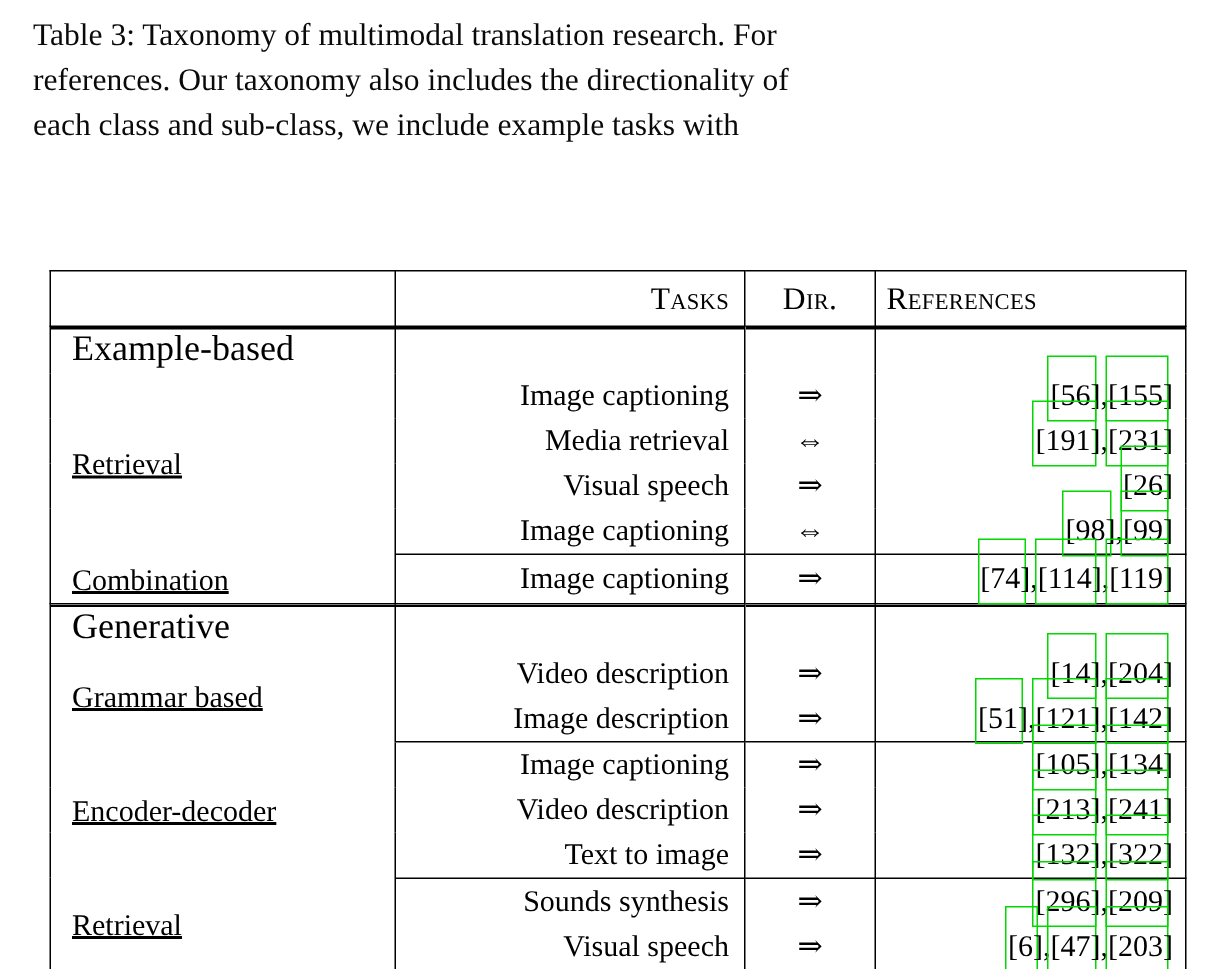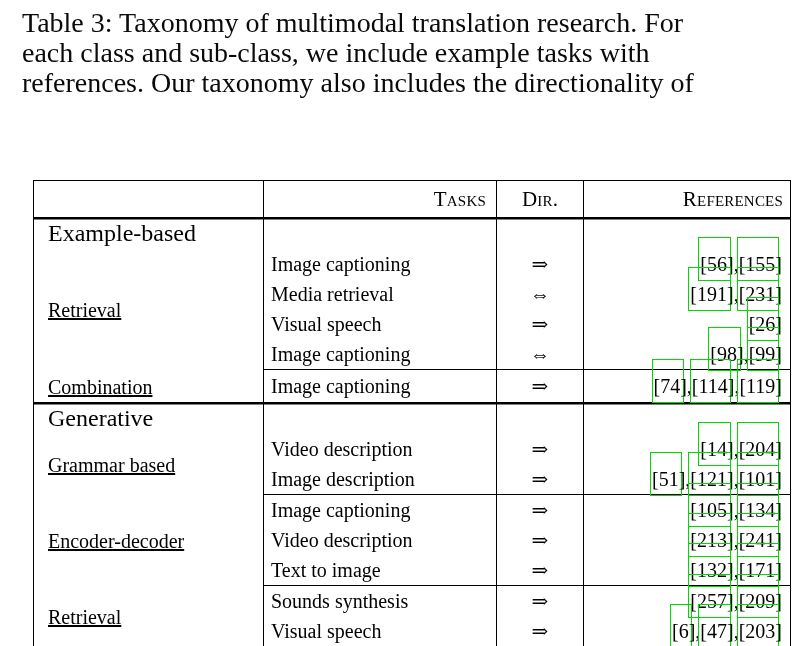--- a/index.html
+++ b/index.html
@@ -15,21 +15,21 @@
     overflow: hidden;
     position: relative;
   }
 
   
   #caption {
     position: absolute;
     left: 22px;
     top: 8px;
     width: 757px;
-    font-size: 28px;
+    font-size: 21px;
     line-height: 30px;
     text-align: justify;
     text-justify: inter-word;
     color: #0a0a0a;
   }
   #caption .lastline { text-align: left; }
 
   
   #tbl-wrap {
     position: absolute;
@@ -83,21 +83,21 @@
     padding-left: 14px !important;
     height: 31px;
     line-height: 31px;
   }
   .class-name {
     padding-left: 14px !important;
     vertical-align: top;
     padding-top: 2px !important;
     text-decoration: underline;
   }
-  .task { text-align: left; padding-right: 10px !important; }
+  .task { text-align: right; padding-right: 10px !important; }
   .dir  { text-align: center; font-size: 20px; }
   .refs { text-align: right; padding-right: 8px !important; white-space: nowrap; font-family: Liberation Serif, serif; }
 
   tr.datarow td { height: 30px; line-height: 30px; }
 
   
   .cite {
     position: relative;
     display: inline-block;
     white-space: nowrap;
@@ -114,38 +114,38 @@
     box-sizing: border-box;
   }
   .cite .num { position: relative; }
   .sep { display: inline-block; }
 </style>
 </head>
 <body>
 
 <div id="caption">
   <div>Table 3: Taxonomy of multimodal translation research. For</div>
+  <div>references. Our taxonomy also includes the directionality of</div>
   <div>each class and sub-class, we include example tasks with</div>
-  <div>references. Our taxonomy also includes the directionality of</div>
 </div>
 
 <div id="tbl-wrap">
   <table class="tax" id="tax-table">
     <colgroup>
       <col class="c-class">
         <col class="c-task">
         <col class="c-dir">
         <col class="c-ref">
     </colgroup>
     <thead>
       <tr class="hdr">
         <th></th>
         <th class="sc" style="text-align:right;padding-right:10px">Tasks</th>
         <th class="sc" style="text-align:center">Dir.</th>
-        <th class="sc" style="text-align:right">References</th>
+        <th class="sc" style="text-align:left">References</th>
       </tr>
     </thead>
     <tbody id="tax-body">
         <tr class="dbl-top">
           <td class="class-head">Example-based</td>
           <td></td>
           <td></td>
           <td></td>
         </tr>
         <tr class="datarow">
@@ -183,43 +183,43 @@
         </tr>
         <tr class="datarow">
           <td class="class-name" rowspan="2">Grammar based</td>
           <td class="task">Video description</td>
           <td class="dir">⇒</td>
           <td class="refs"><span class="cite"><span class="num">[14]</span></span><span class="sep">, </span><span class="cite"><span class="num">[204]</span></span></td>
         </tr>
         <tr class="datarow rule-under">
           <td class="task">Image description</td>
           <td class="dir">⇒</td>
-          <td class="refs"><span class="cite"><span class="num">[51]</span></span><span class="sep">, </span><span class="cite"><span class="num">[121]</span></span><span class="sep">, </span><span class="cite"><span class="num">[101]</span></span></td>
+          <td class="refs"><span class="cite"><span class="num">[51]</span></span><span class="sep">, </span><span class="cite"><span class="num">[121]</span></span><span class="sep">, </span><span class="cite"><span class="num">[142]</span></span></td>
         </tr>
         <tr class="datarow">
           <td class="class-name" rowspan="3">Encoder-decoder</td>
           <td class="task">Image captioning</td>
           <td class="dir">⇒</td>
           <td class="refs"><span class="cite"><span class="num">[105]</span></span><span class="sep">, </span><span class="cite"><span class="num">[134]</span></span></td>
         </tr>
         <tr class="datarow">
           <td class="task">Video description</td>
           <td class="dir">⇒</td>
           <td class="refs"><span class="cite"><span class="num">[213]</span></span><span class="sep">, </span><span class="cite"><span class="num">[241]</span></span></td>
         </tr>
         <tr class="datarow rule-under">
           <td class="task">Text to image</td>
           <td class="dir">⇒</td>
-          <td class="refs"><span class="cite"><span class="num">[132]</span></span><span class="sep">, </span><span class="cite"><span class="num">[171]</span></span></td>
+          <td class="refs"><span class="cite"><span class="num">[132]</span></span><span class="sep">, </span><span class="cite"><span class="num">[322]</span></span></td>
         </tr>
         <tr class="datarow">
           <td class="class-name" rowspan="2">Retrieval</td>
           <td class="task">Sounds synthesis</td>
           <td class="dir">⇒</td>
-          <td class="refs"><span class="cite"><span class="num">[257]</span></span><span class="sep">, </span><span class="cite"><span class="num">[209]</span></span></td>
+          <td class="refs"><span class="cite"><span class="num">[296]</span></span><span class="sep">, </span><span class="cite"><span class="num">[209]</span></span></td>
         </tr>
         <tr class="datarow rule-under">
           <td class="task" style="border-bottom: 1.6px solid rgb(0, 0, 0);">Visual speech</td>
           <td class="dir" style="border-bottom: 1.6px solid rgb(0, 0, 0);">⇒</td>
           <td class="refs" style="border-bottom: 1.6px solid rgb(0, 0, 0); padding-left: 41px;"><span class="cite"><span class="num">[6]</span></span><span class="sep">, </span><span class="cite"><span class="num">[47]</span></span><span class="sep">, </span><span class="cite"><span class="num">[203]</span></span></td>
         </tr>
       </tbody>
   </table>
 </div>
 

